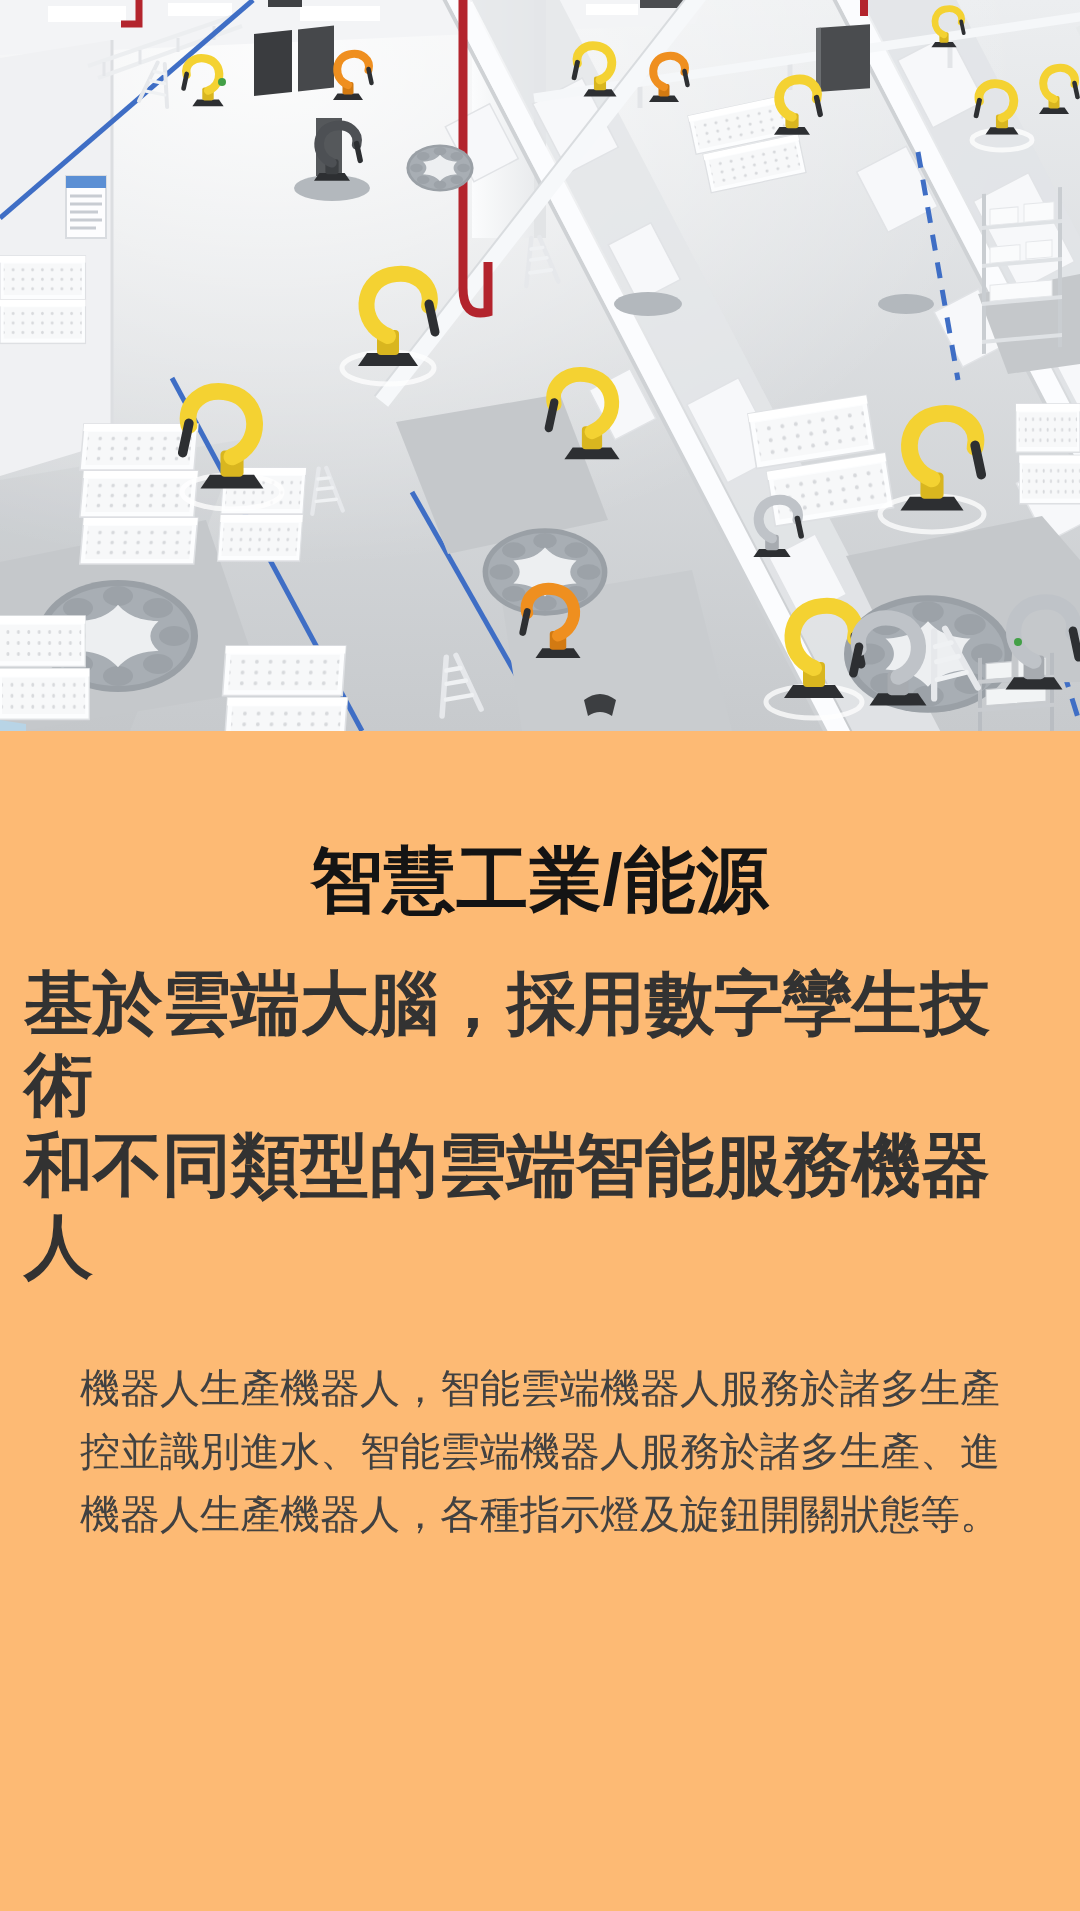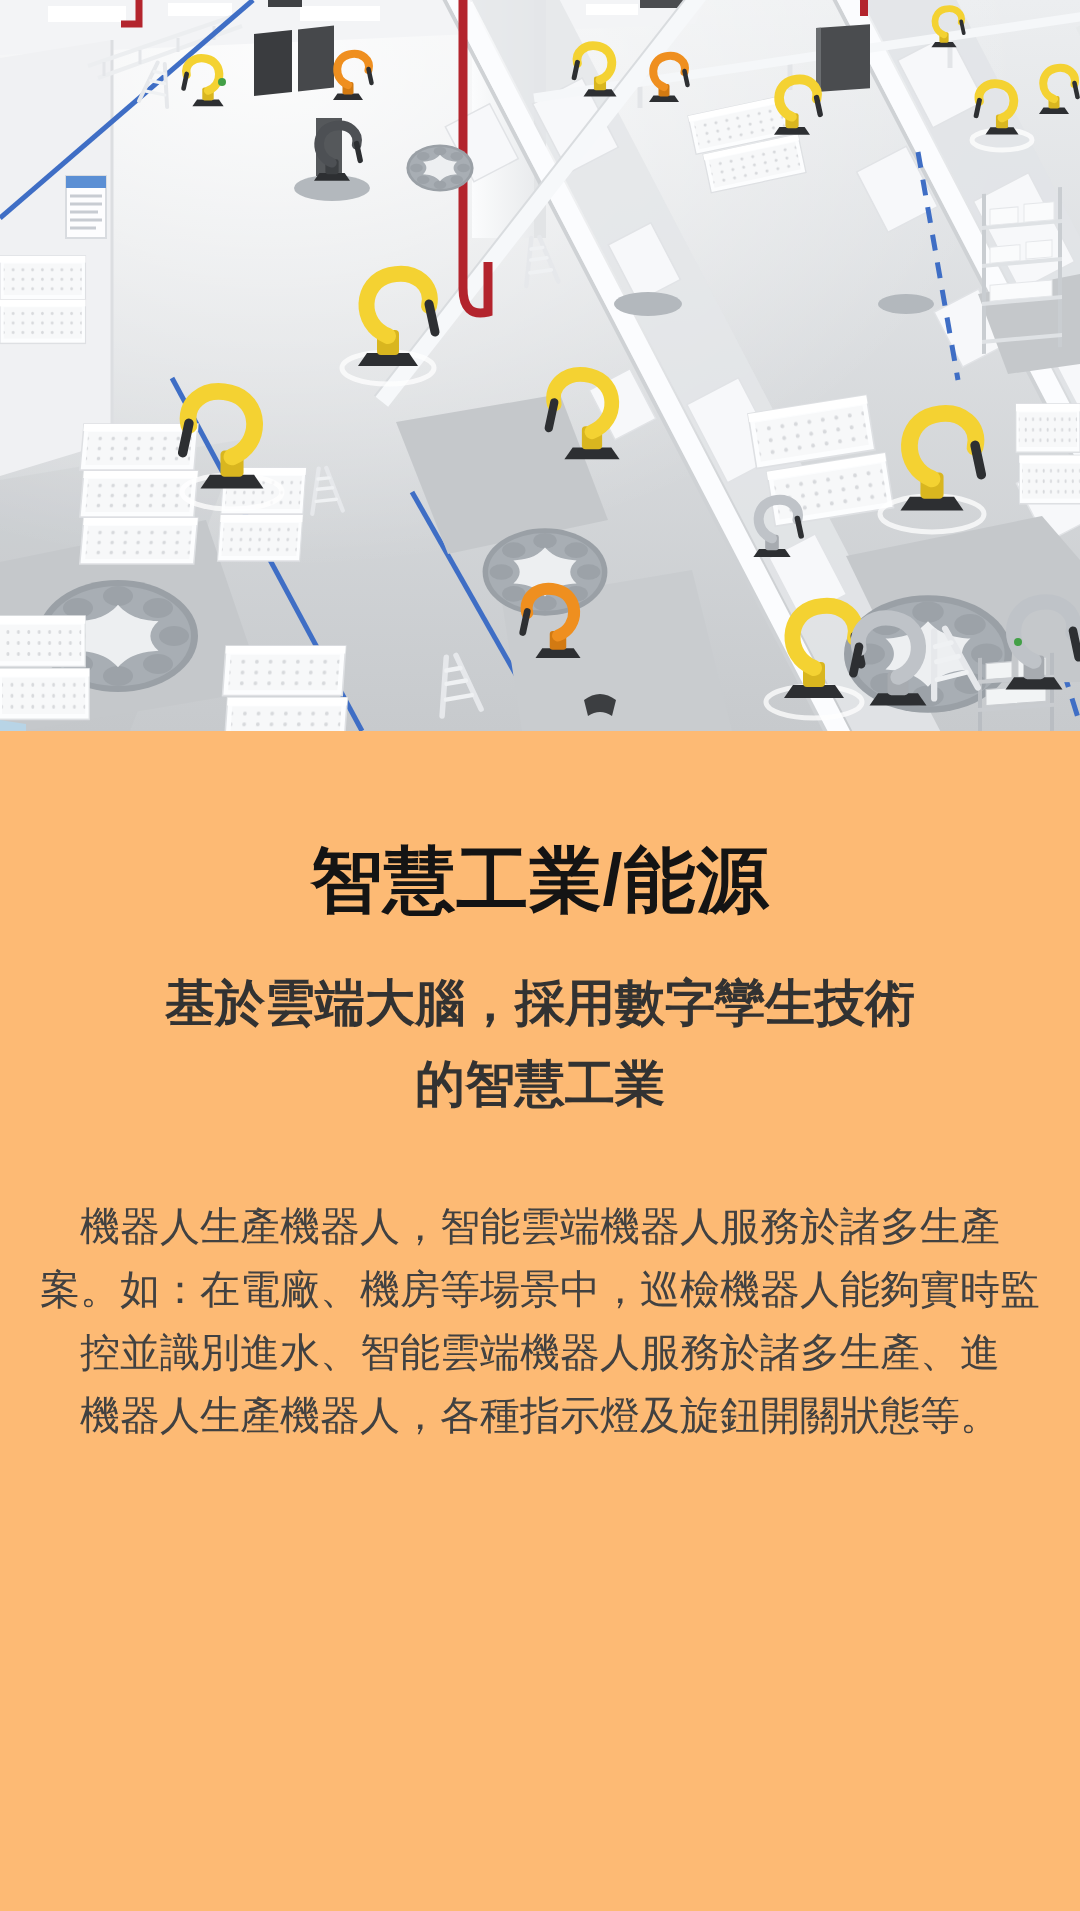--- a/index.html
+++ b/index.html
@@ -7,22 +7,22 @@
     width:1080px;height:1911px;background:#fdba74;overflow:hidden;
     font-family:"Liberation Sans",sans-serif;
   }
   .hero{margin:0;width:1080px;height:731px;overflow:hidden;display:block;}
   .hero svg{display:block;}
   .title{
     margin:106px 0 0;text-align:center;
     font-size:72px;line-height:1.2;font-weight:700;color:#141414;letter-spacing:1px;
   }
   .subtitle{
-    margin:40px 24px 0;text-align:center;
-    font-size:50px;line-height:81px;font-weight:700;color:#323232;
+    margin:40px 24px 0;
+    font-size:69px;line-height:81px;font-weight:700;color:#323232;
   }
   .body-text{
     margin:70px 40px 0;text-align:center;
     font-size:40px;line-height:63px;font-weight:400;color:#414141;
   }
   .line{display:block;}
 </style>
 </head>
 <body>
 
@@ -308,23 +308,22 @@
         <circle cx="1018" cy="642" r="4" fill="#43a047"></circle>
         <path d="M0,720 L26,724 L26,731 L0,731 Z" fill="#b8d4e6"></path>
       </g>
     </svg>
   </figure>
 
   <h1 class="title">智慧工業/能源</h1>
 
   <h2 class="subtitle">
     <span class="line">基於雲端大腦，採用數字孿生技術</span>
-    <span class="line">的智慧工業</span>
+    <span class="line">和不同類型的雲端智能服務機器人</span>
   </h2>
 
   <p class="body-text">
     <span class="line">機器人生產機器人，智能雲端機器人服務於諸多生產</span>
-    <span class="line">案。如：在電廠、機房等場景中，巡檢機器人能夠實時監</span>
     <span class="line">控並識別進水、智能雲端機器人服務於諸多生產、進</span>
     <span class="line">機器人生產機器人，各種指示燈及旋鈕開關狀態等。</span>
   </p>
 
 </div>
 
 </body></html>

